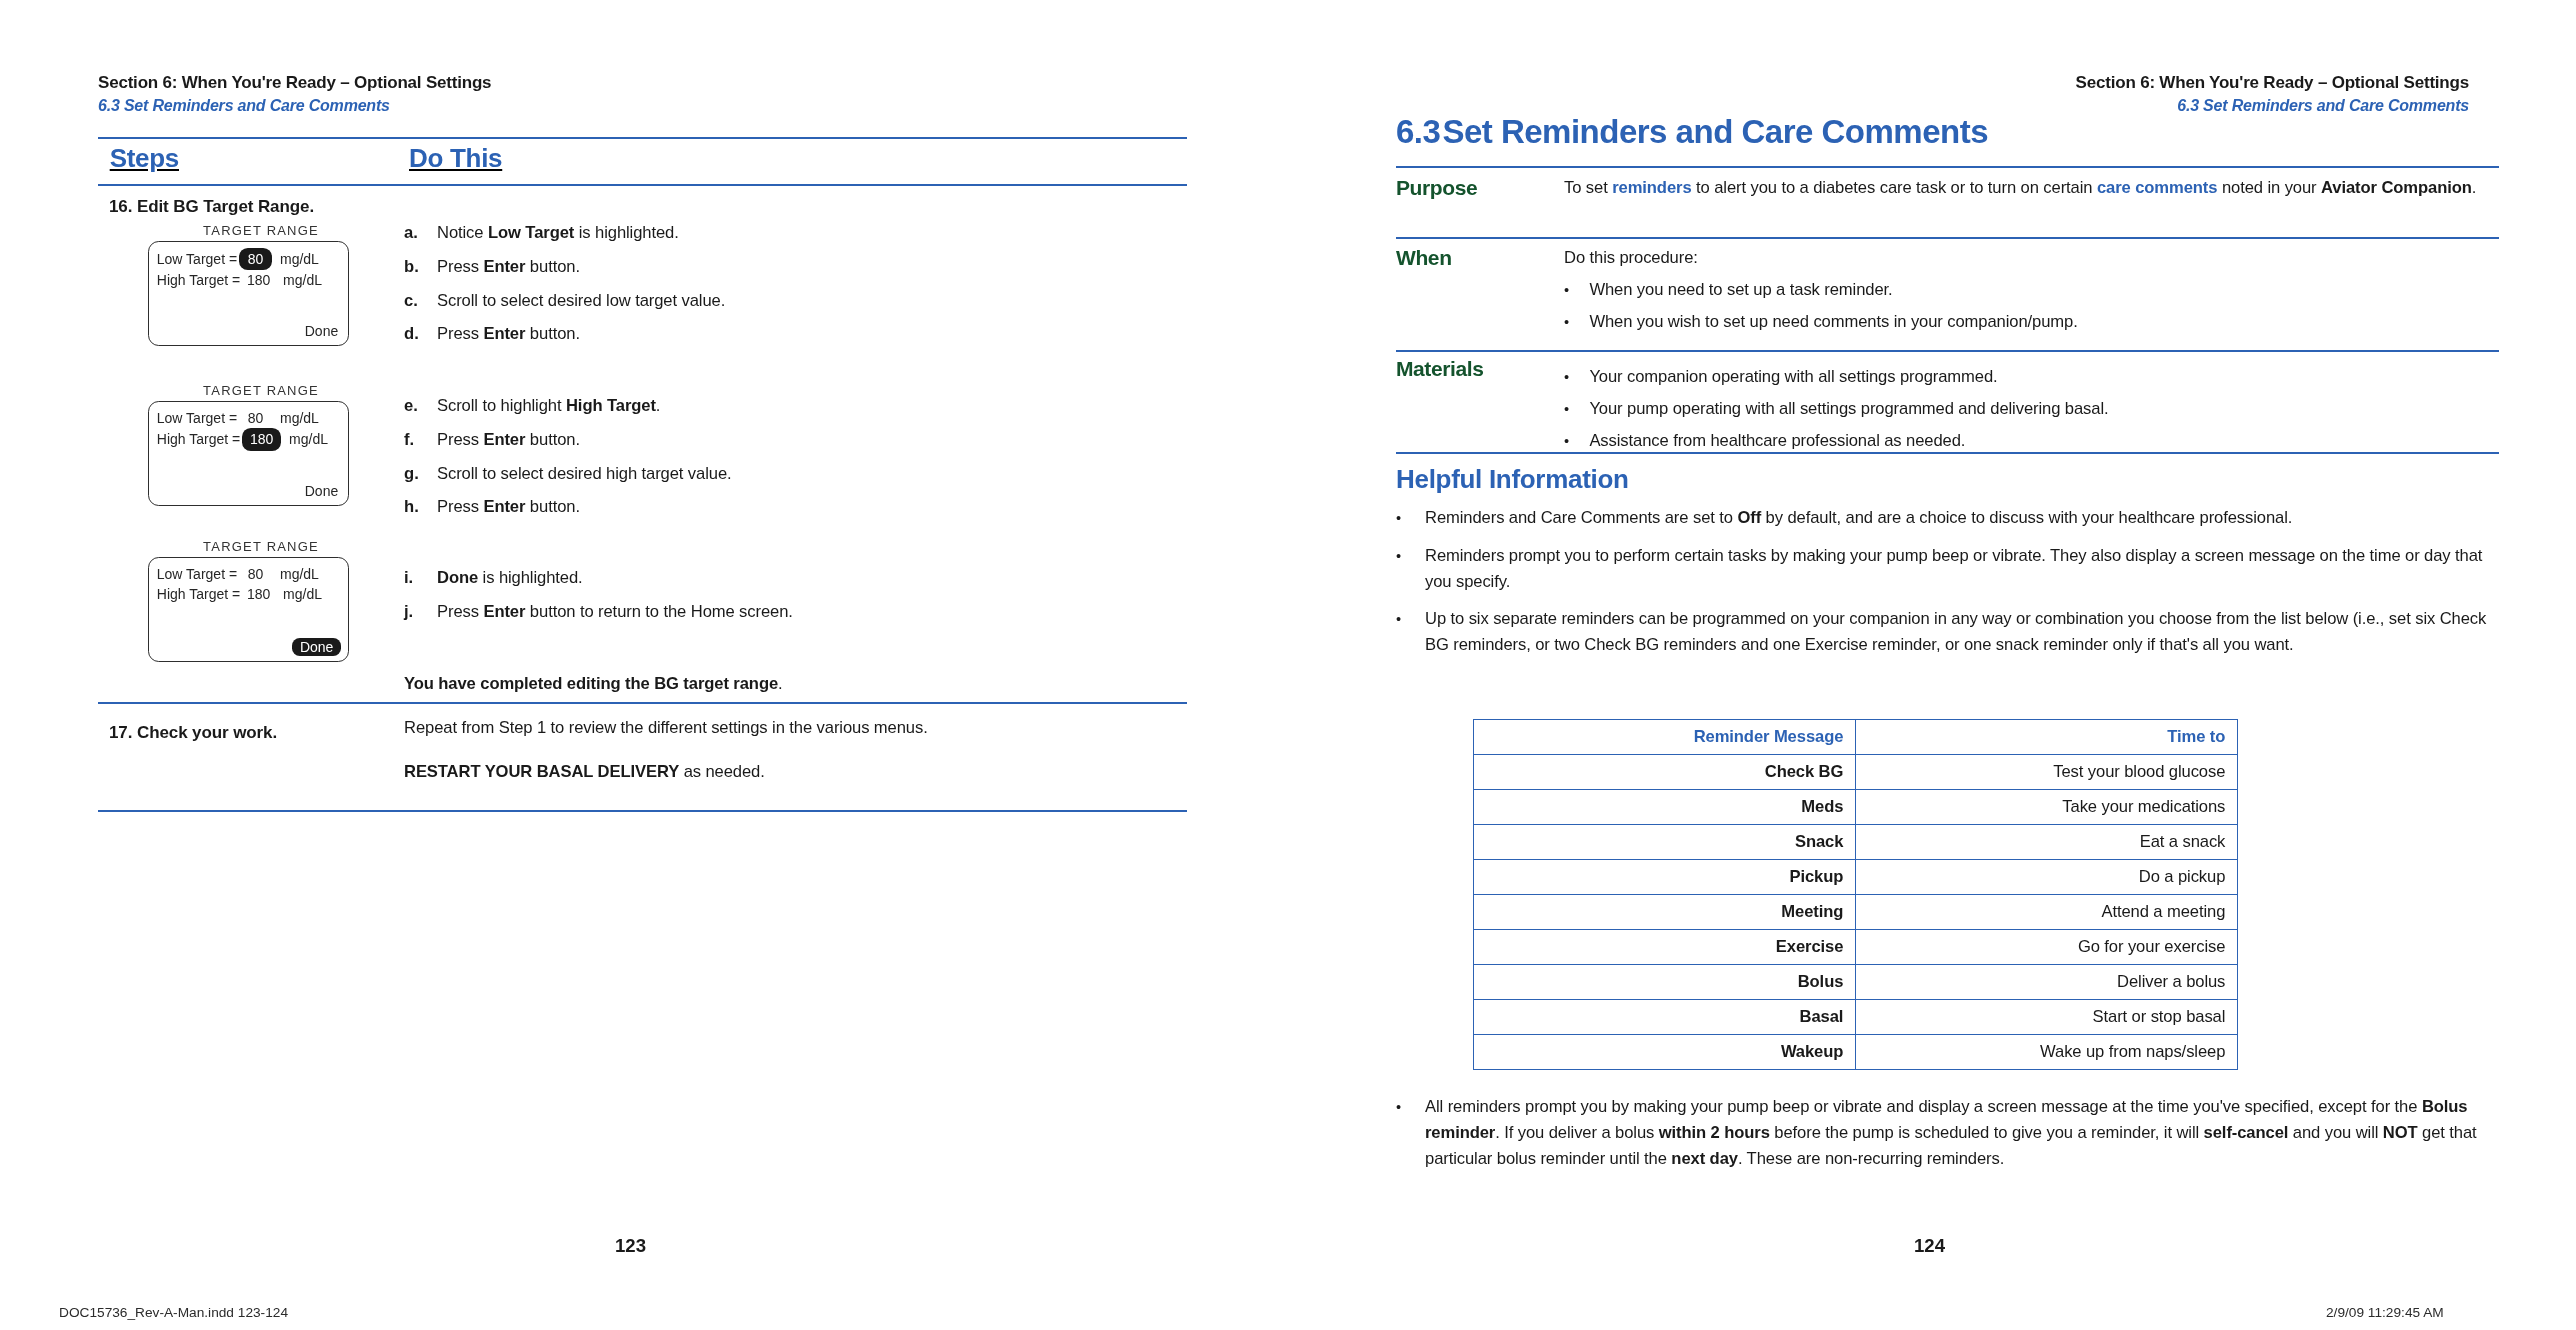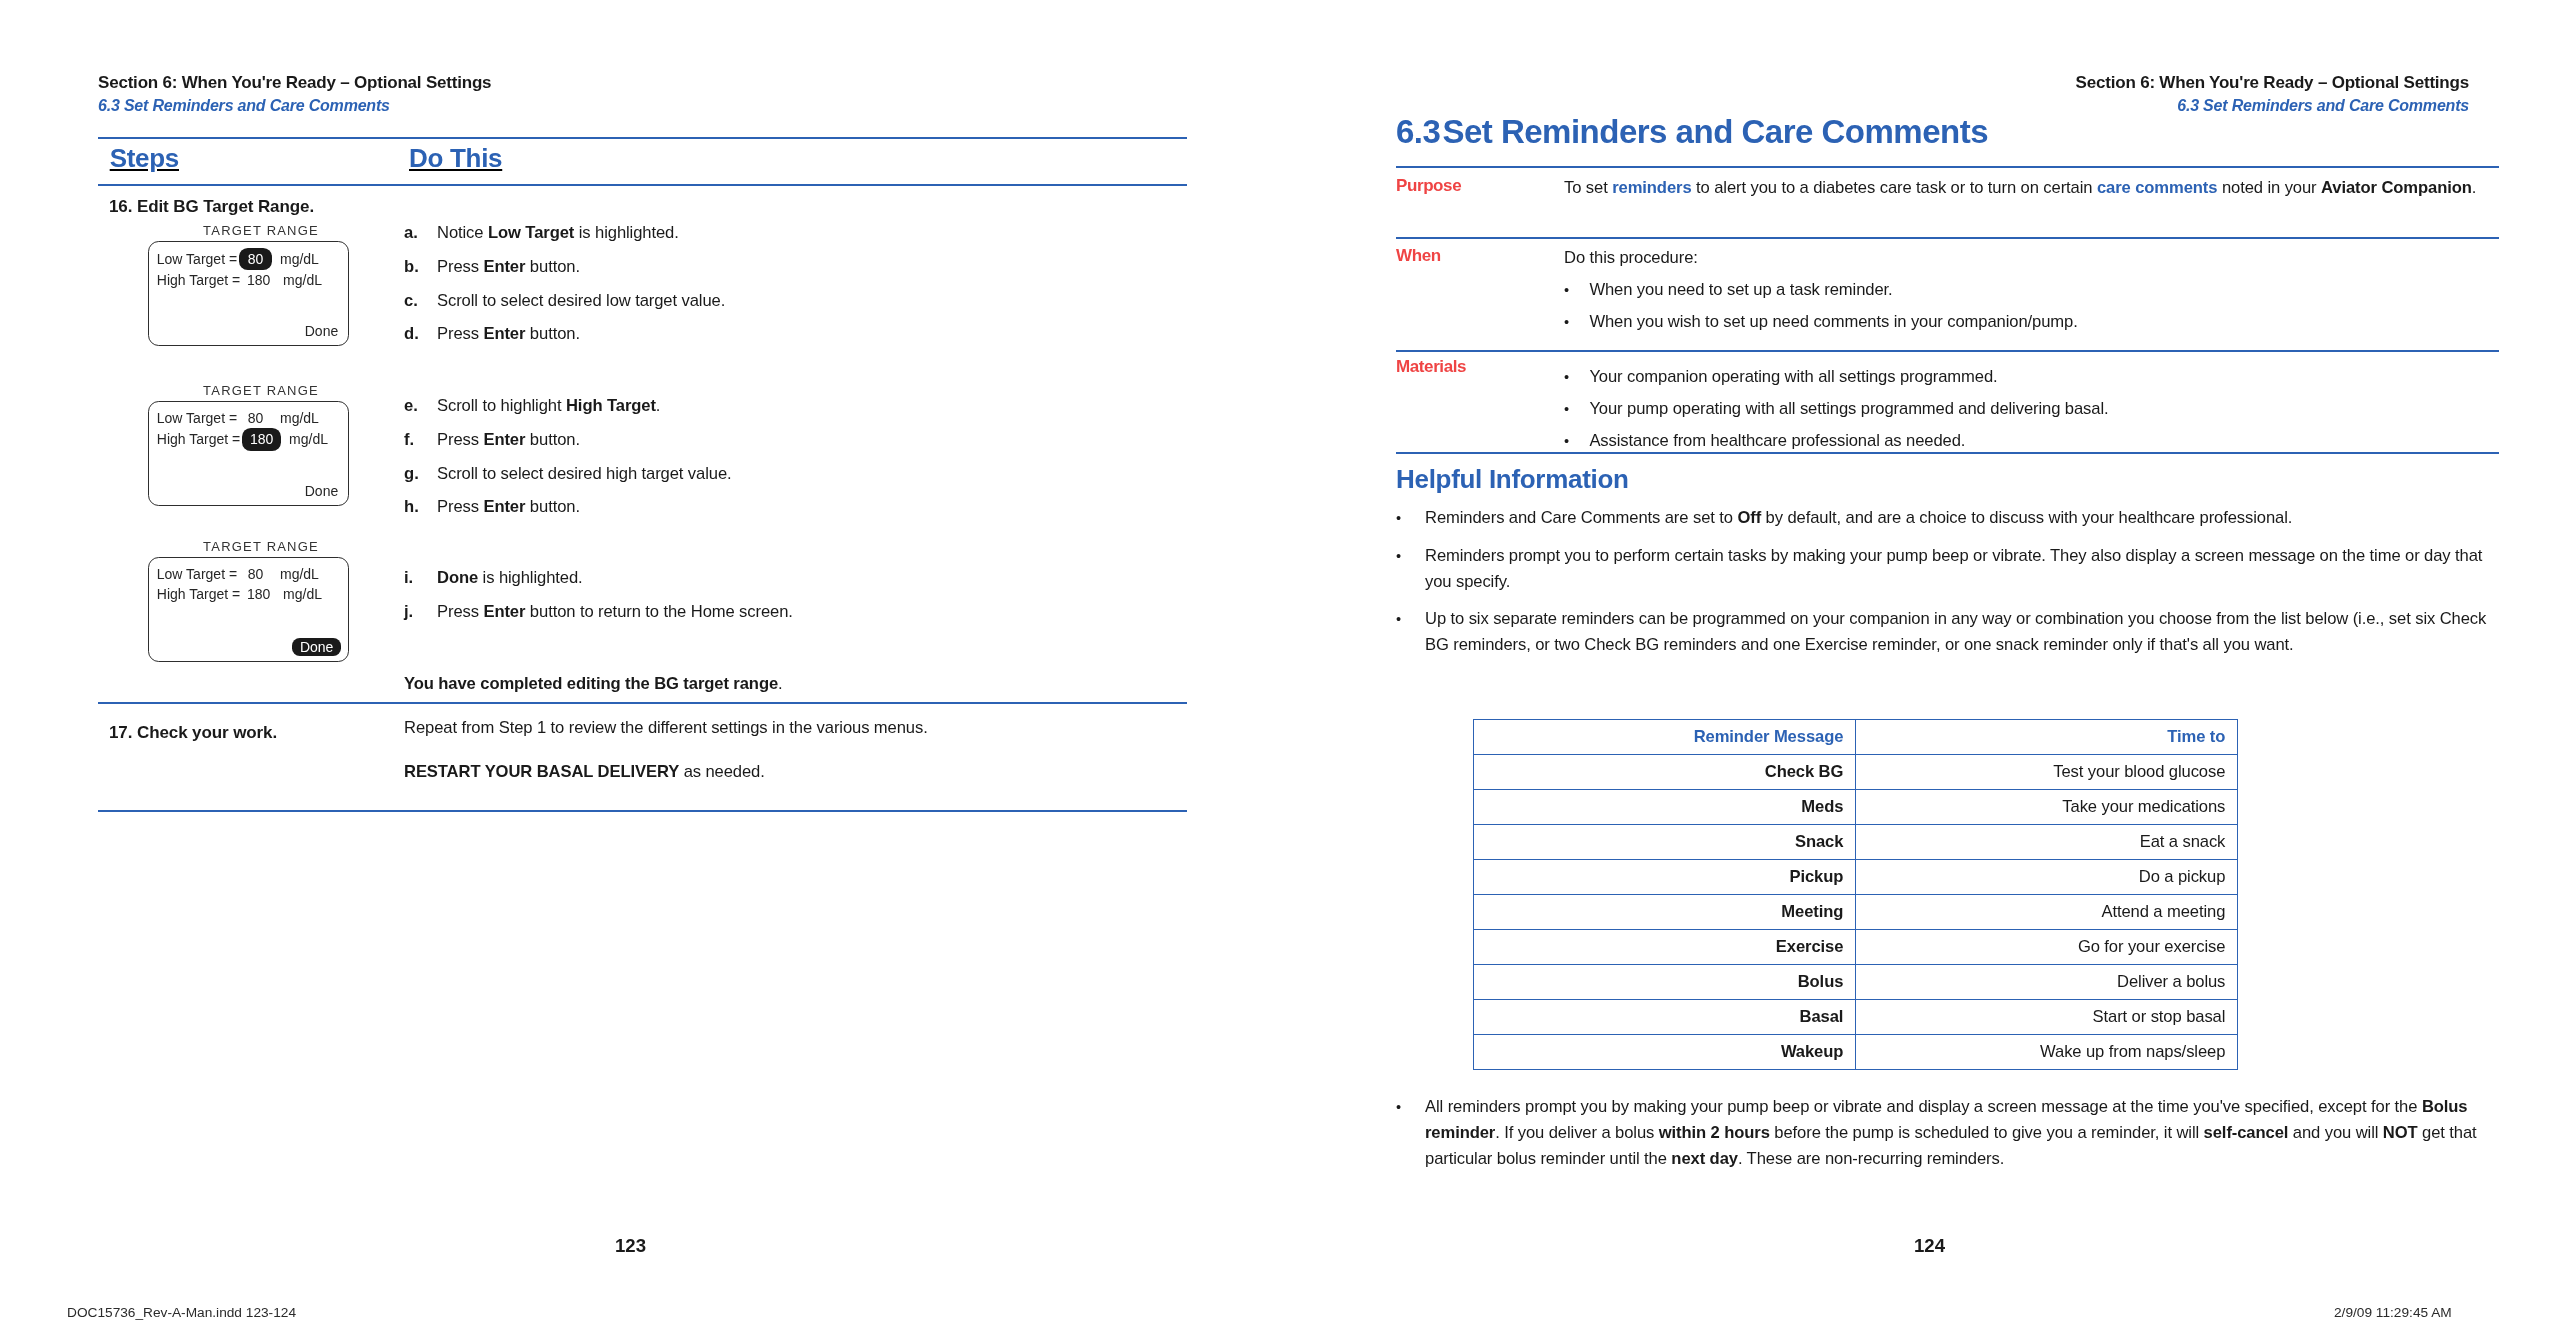--- a/index.html
+++ b/index.html
@@ -94,21 +94,21 @@
   .para { font-size:16.6px; color:#1a1a1a; line-height:27px; letter-spacing:-0.1px; }
 
   
   #sec-title {
     position:absolute; left:1396px; top:113px;
     font-size:33px; font-weight:bold; color:#2c62b4; letter-spacing:-0.5px; white-space:nowrap;
   }
   #sec-title .num { margin-right:2px; }
 
   .pwm-row { position:absolute; display:flex; }
-  .pwm-label { width:168px; font-size:17px; font-weight:bold; color:#ef4444; letter-spacing:-0.4px; flex:none; }
+  .pwm-label { width:168px; font-size:21px; font-weight:bold; color:#14532d; letter-spacing:-0.4px; flex:none; }
   .pwm-body { flex:1; font-size:16.6px; color:#1a1a1a; line-height:24.4px; letter-spacing:-0.1px; }
   .pwm-body b { font-weight:bold; }
   .pwm-body .blue { color:#2c62b4; font-weight:bold; }
 
   .bul { display:flex; line-height:24.4px; font-size:16.6px; color:#1a1a1a; margin-top:7.8px; letter-spacing:-0.1px; }
   .bul .dot { width:25.4px; flex:none; text-align:left; font-size:14.6px; }
   .bul .txt { flex:1; }
 
   #helpful-title {
     position:absolute; left:1396px; top:464px;
@@ -129,21 +129,21 @@
     border:1.3px solid #2c62b4; padding:4.9px 11.7px; text-align:right; vertical-align:middle; height:35px;
   }
   #reminder-table th { font-size:16.6px; font-weight:bold; color:#2c62b4; letter-spacing:-0.1px; }
   #reminder-table td.msg { font-size:16.6px; font-weight:bold; color:#1a1a1a; width:298px; letter-spacing:-0.1px;}
   #reminder-table td.time { font-size:16.6px; font-weight:normal; color:#1a1a1a; letter-spacing:-0.1px;}
 
   #final-note { position:absolute; left:1396px; top:1094px; width:1113px; }
 
   
   .folio { position:absolute; font-size:18.6px; font-weight:bold; color:#1a1a1a; }
-  .imprint { position:absolute; font-size:13.7px; color:#2b2b2b; font-family:"Liberation Sans", sans-serif; white-space:nowrap;margin-left:8px;}
+  .imprint { position:absolute; font-size:13.7px; color:#2b2b2b; font-family:"Liberation Sans", sans-serif; white-space:nowrap;}
 </style>
 </head>
 <body>
 
 <div class="sheet">
 
   <div class="reg-mark" style="left:1275px; top:2px;">
     <div class="vbar"></div>
       <div class="hbar"></div>
     <div class="ring"></div>

